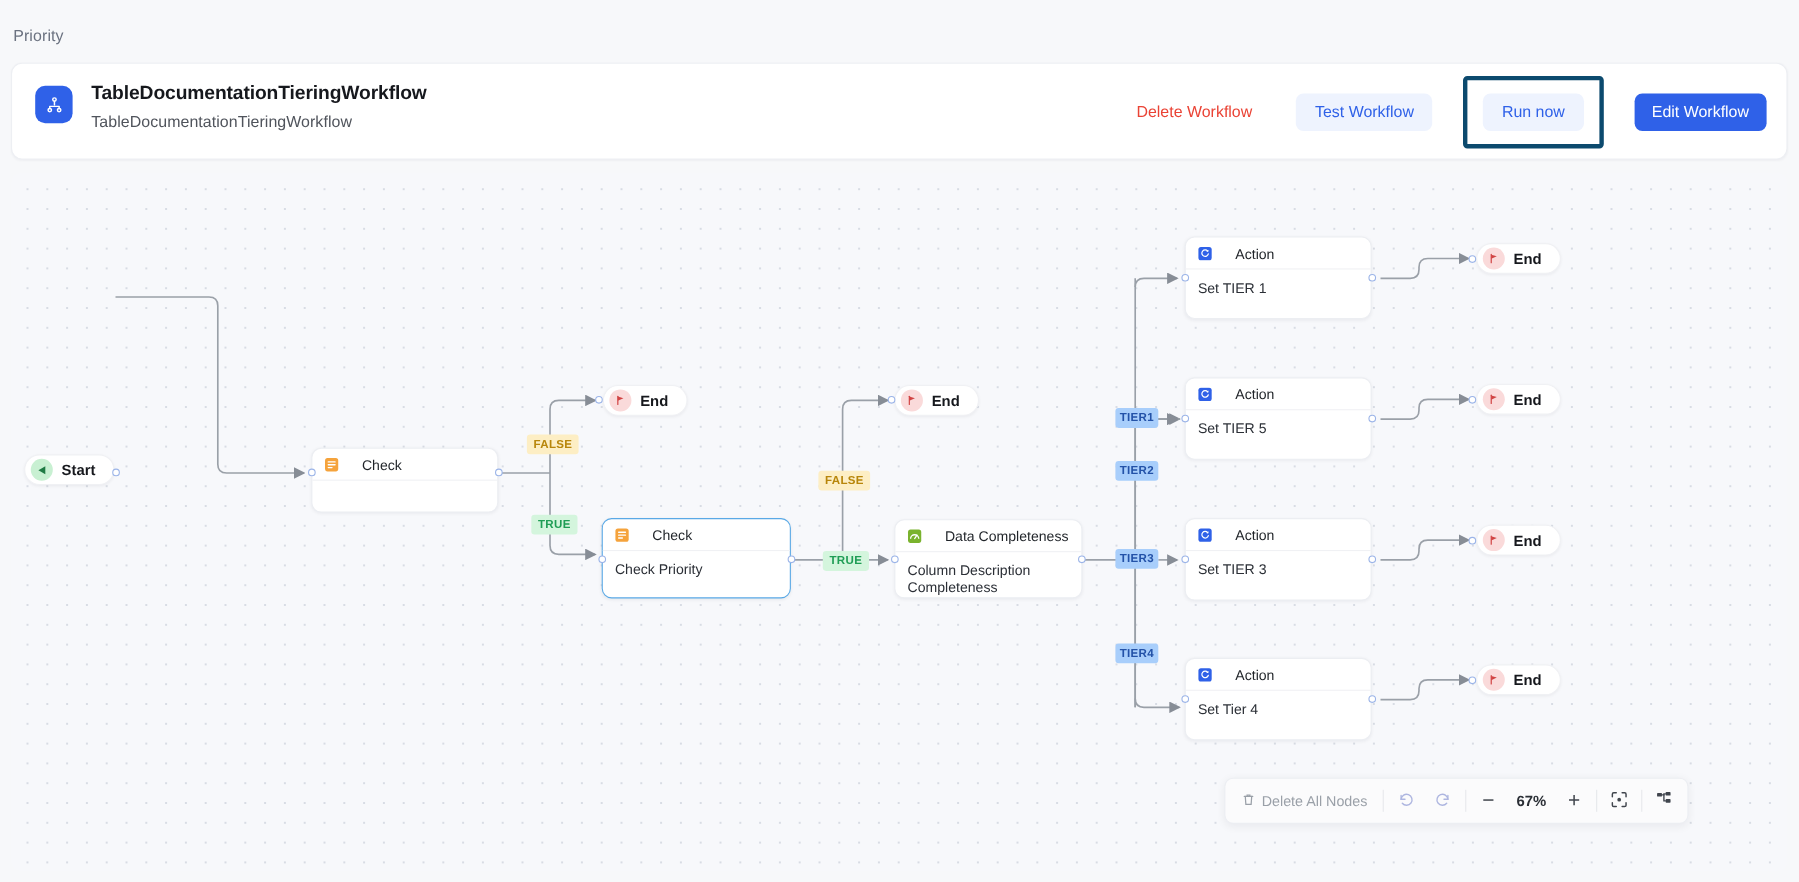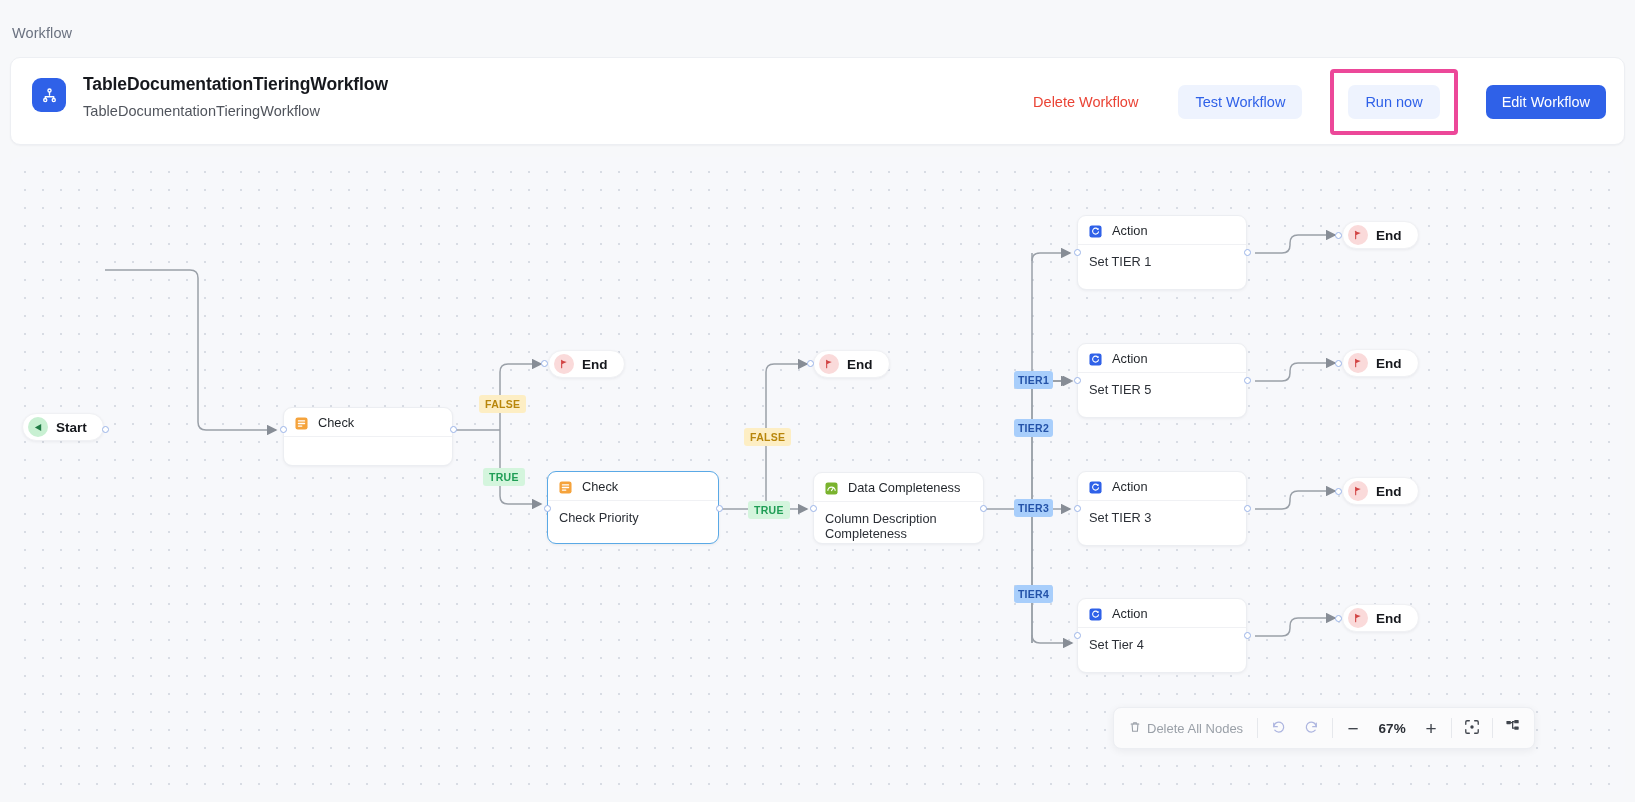--- a/index.html
+++ b/index.html
@@ -53,21 +53,21 @@
     font-size: 14.5px; padding: 8px 10px; margin-right: 18px;
   }
   .btn-soft {
     background: #eef3fe; color: #2f61e8;
     font-size: 14.5px; padding: 9px 17px; border-radius: 7px;
   }
   .btn-run-wrap {
     position: relative;
     margin-left: 16px; margin-right: 16px;
     padding: 12px 14px;
-    border: 4px solid #ec4899;
+    border: 4px solid #0c4a6e;
     border-radius: 4px;
     background: #ffffff;
   }
   .btn-primary {
     background: #2f61e8; color: #ffffff;
     font-size: 14.5px; padding: 9px 16px; border-radius: 7px; font-weight: 500;
   }
 
   
   .canvas {
@@ -85,21 +85,21 @@
   
   .node {
     position: absolute;
     background: #ffffff;
     border: 1px solid #eceef2;
     border-radius: 9px;
     box-shadow: 0 1px 3px rgba(16,24,40,.05);
   }
   .node.selected { border: 1.6px solid #5aa9e6; box-shadow: 0 1px 3px rgba(16,24,40,.07); }
   .node-head {
-    display: flex; align-items: center; gap: 10px;
+    display: flex; align-items: center; gap: 21px;
     height: 29px; padding: 0 11px;
     border-bottom: 1px solid #f0f1f4;
     text-align: right;
   }
   .node-head .label { font-size: 12.8px; color: #1f2328; }
   .node-body { padding: 9px 11px 0 11px; font-size: 12.8px; color: #2b2f36; }
   .nicon { width: 13px; height: 13px; border-radius: 3px; display:block; }
 
   
   .pill {
@@ -158,21 +158,21 @@
   }
   .tb-sep { width: 1px; height: 20px; background: #e6e8ec; margin: 0 3px; }
   .tb-zoom { font-size: 13.5px; color: #2b2f36; font-weight: 600; min-width: 44px; text-align: center; }
   .tb-pm { font-size: 19px; color: #40454d; line-height: 1; }
 </style>
 </head>
 <body>
 
 <div id="app">
 
-  <div class="breadcrumb">Workflow</div>
+  <div class="breadcrumb">Priority</div>
 
   <div class="header-card">
     <div class="wf-icon">
       <svg width="17" height="17" viewBox="0 0 24 24" fill="none" stroke="#ffffff" stroke-width="1.9" stroke-linecap="round" stroke-linejoin="round">
         <circle cx="12" cy="5" r="2.2"></circle>
           <circle cx="6" cy="18.5" r="2.2"></circle>
           <circle cx="18" cy="18.5" r="2.2"></circle>
         <path d="M12 7.2v4.3M6 16.3v-2.6h12v2.6"></path>
       </svg>
     </div>

